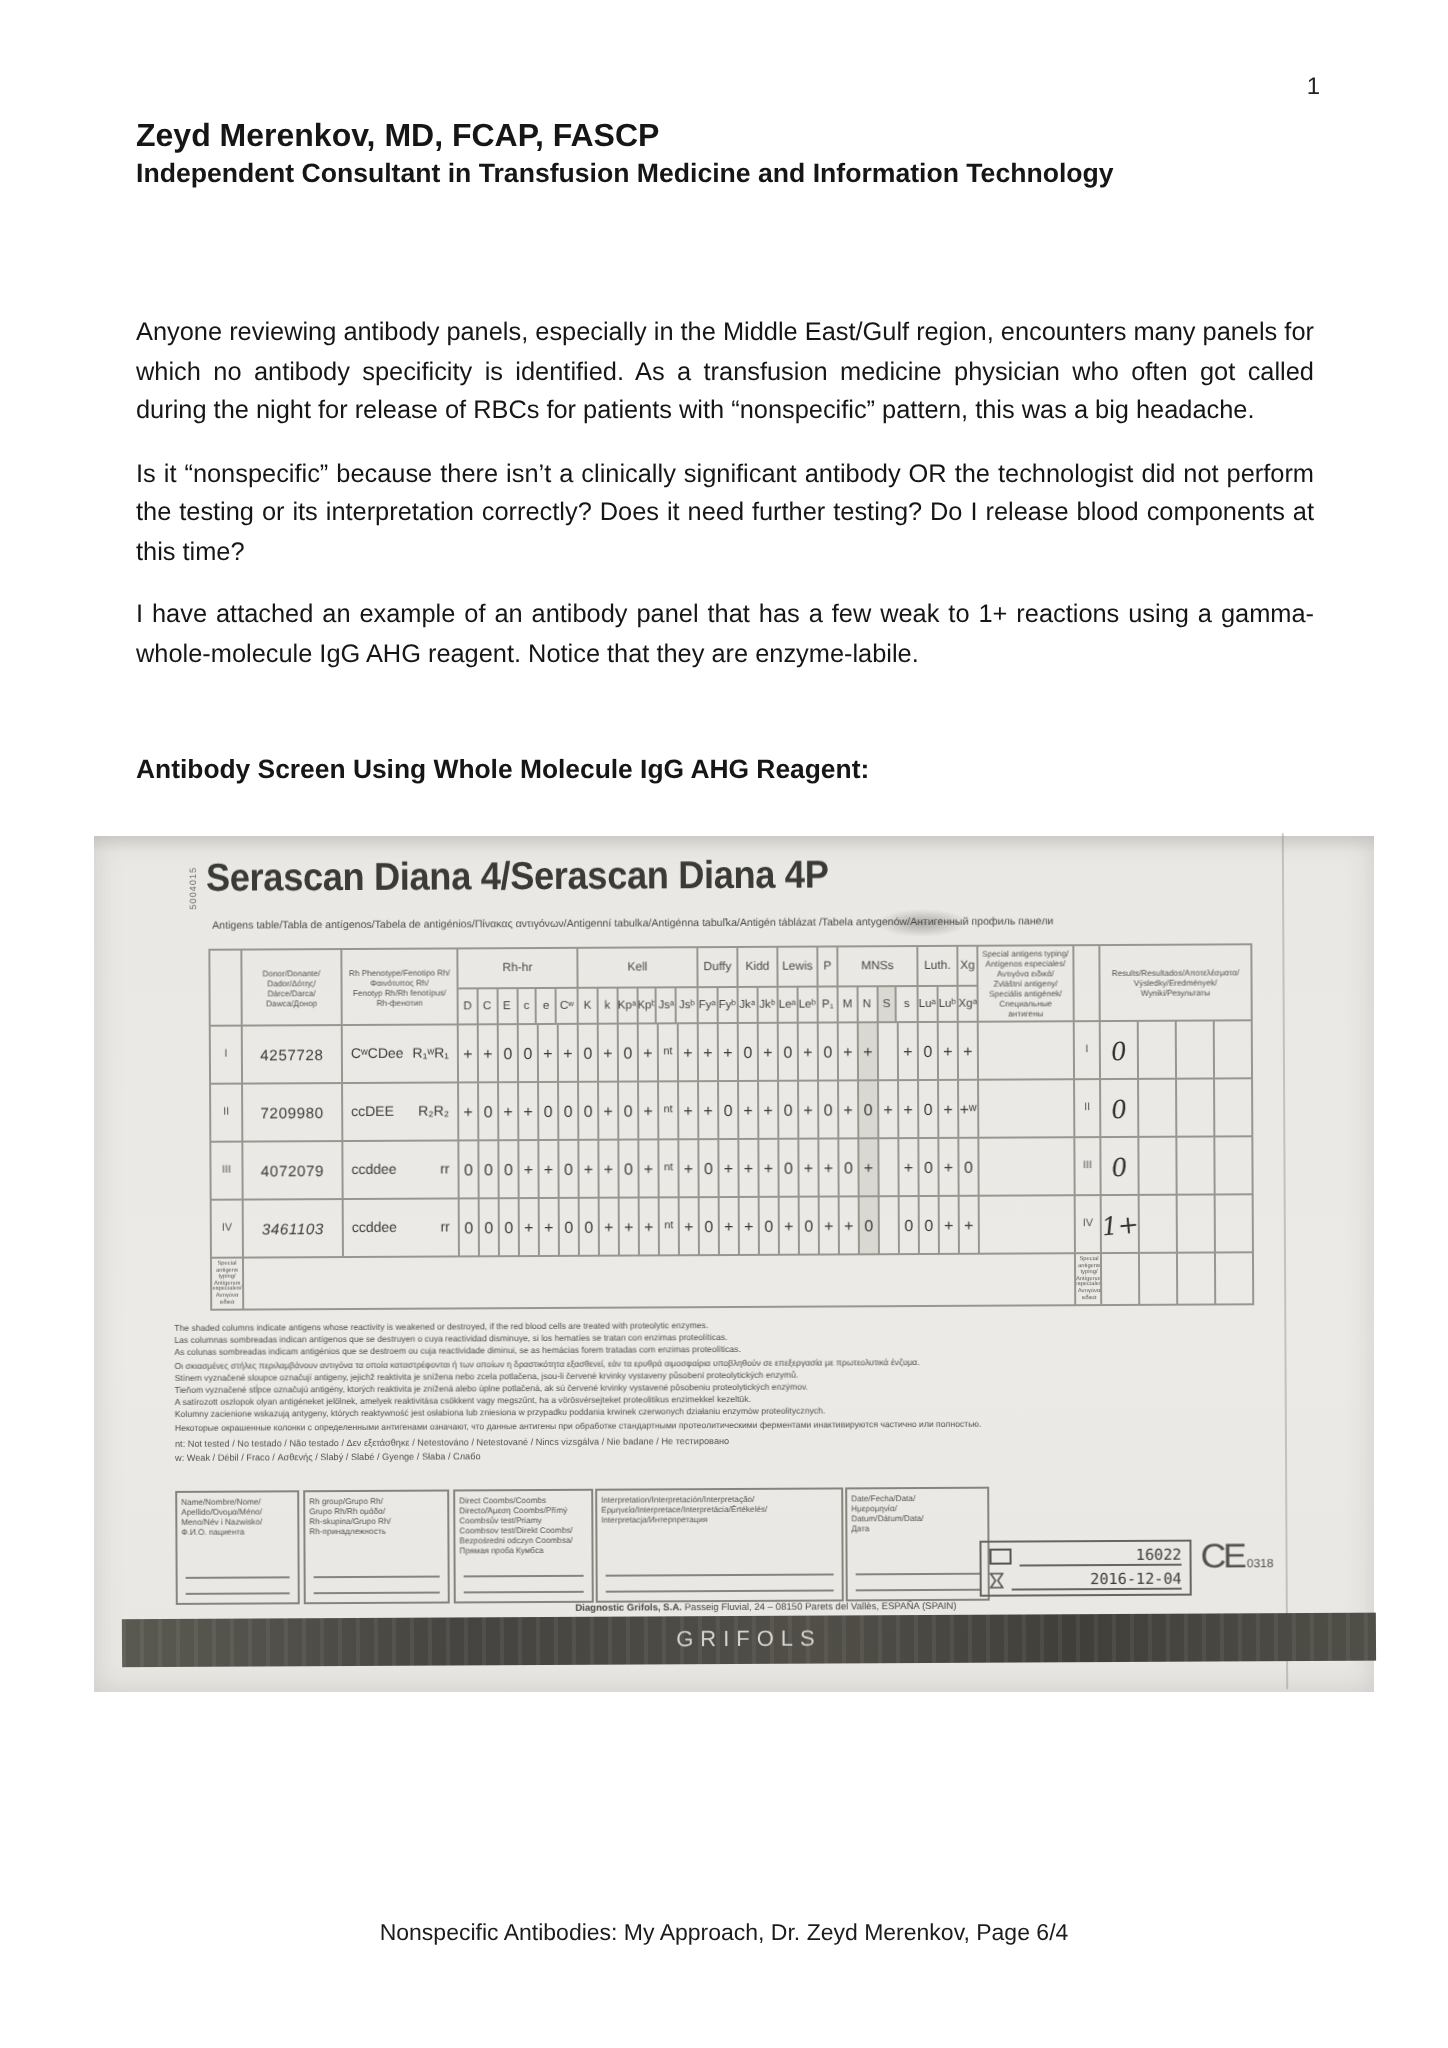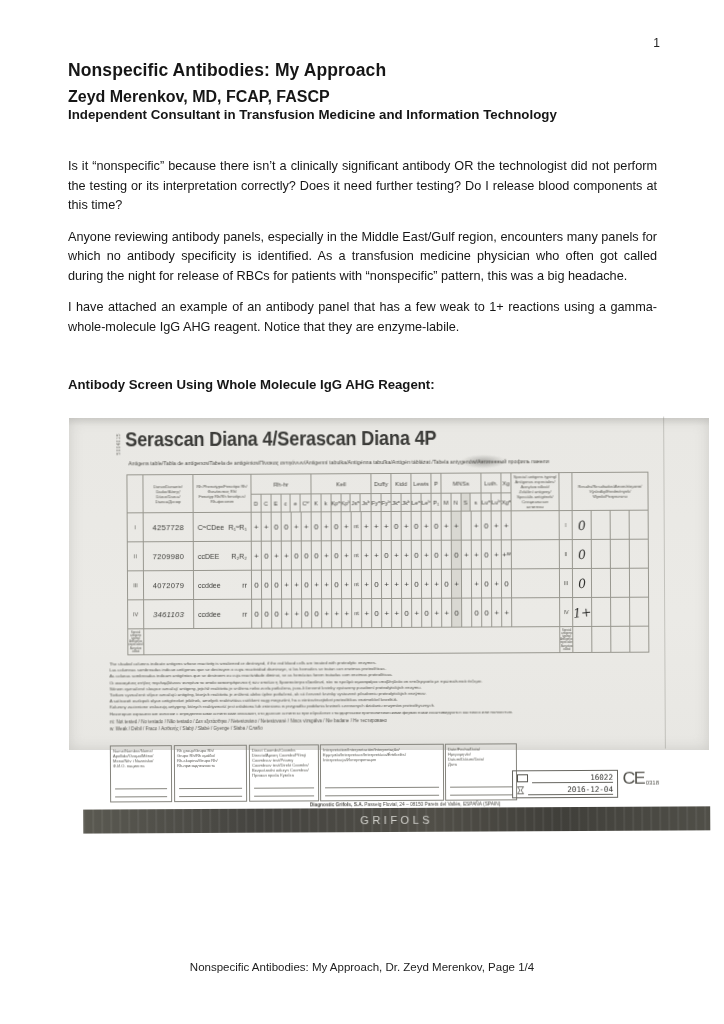--- a/index.html
+++ b/index.html
@@ -9,21 +9,21 @@
   .docheader{position:absolute;top:60px;left:68px;width:592px;}
   .doc-title{font-size:17.5px;font-weight:bold;margin:0 0 7px 0;letter-spacing:.1px;}
   .doc-author{font-size:16px;font-weight:bold;line-height:17.5px;}
   .doc-sub{font-size:13.3px;font-weight:bold;line-height:17.5px;}
   .paras{position:absolute;top:157px;left:68px;width:589px;font-size:12.7px;line-height:19.5px;text-align:justify;}
   .paras p{margin:0 0 12px 0;}
   .section-heading{position:absolute;top:377px;left:68px;font-size:13.2px;font-weight:bold;}
   .docfooter{position:absolute;top:961px;left:0;width:100%;text-align:center;font-size:11.5px;color:#1c1c1c;}
 
   
-  .scan{position:absolute;top:418px;left:69px;width:640px;height:332px;
+  .scan{position:absolute;top:418px;left:47px;width:640px;height:428px;
         background:linear-gradient(180deg,#d8d7d3 0,#e9e8e4 8px,#ebeae6 60%,#e8e7e3 100%);
         box-shadow:inset 0 0 14px rgba(120,120,115,.25);}
   .scan-inner{position:absolute;inset:0;transform:rotate(-.3deg);filter:blur(.25px);color:#3c3c39;}
   .scan-edge{position:absolute;top:0;bottom:0;right:44px;width:1px;background:rgba(120,119,112,.35);}
   .side-code{position:absolute;left:48px;top:14px;writing-mode:vertical-rl;transform:rotate(180deg);
              font-size:4.6px;color:#6f6e68;letter-spacing:.5px;}
   .scan-title{position:absolute;left:57px;top:9px;font-size:19.5px;font-weight:bold;color:#3a3a37;
               transform:scaleX(.93);transform-origin:left top;letter-spacing:-.2px;white-space:nowrap;}
   .scan-subtitle{position:absolute;left:60px;top:41px;width:540px;font-size:5.3px;color:#4c4b46;white-space:nowrap;}
   .smudge{position:absolute;left:392px;top:37px;width:46px;height:14px;border-radius:50%;
@@ -78,28 +78,27 @@
       display:flex;align-items:center;justify-content:center;}
   .brand-text{color:#d5d4cf;font-size:11px;letter-spacing:3.5px;}
 </style>
 </head>
 <body>
 
 <div class="page">
   <div class="pageno">1</div>
 
   <div class="docheader">
-    <div class="doc-title">Nonspecific Antibodies:  My Approach</div>
     <div class="doc-author">Zeyd Merenkov, MD, FCAP, FASCP</div>
     <div class="doc-sub">Independent Consultant in Transfusion Medicine and Information Technology</div>
   </div>
 
   <div class="paras">
+    <p>Anyone reviewing antibody panels, especially in the Middle East/Gulf region, encounters many panels for which no antibody specificity is identified.  As a transfusion medicine physician who often got called during the night for release of RBCs for patients with “nonspecific” pattern, this was a big headache.</p>
     <p>Is it “nonspecific” because there isn’t a clinically significant antibody OR the technologist did not perform the testing or its interpretation correctly?  Does it need further testing?  Do I release blood components at this time?</p>
-    <p>Anyone reviewing antibody panels, especially in the Middle East/Gulf region, encounters many panels for which no antibody specificity is identified.  As a transfusion medicine physician who often got called during the night for release of RBCs for patients with “nonspecific” pattern, this was a big headache.</p>
     <p>I have attached an example of an antibody panel that has a few weak to 1+ reactions using a gamma-whole-molecule IgG AHG reagent.  Notice that they are enzyme-labile.</p>
   </div>
 
   <div class="section-heading">Antibody Screen Using Whole Molecule IgG AHG Reagent:</div>
 
   <div class="scan">
     <div class="scan-inner">
       <div class="scan-edge"></div>
       <div class="side-code">5004015</div>
       <div class="scan-title">Serascan Diana 4/Serascan Diana 4P</div>
@@ -473,14 +472,14 @@
       <div class="scan-address">
         <b>Diagnostic Grifols, S.A.</b><span> Passeig Fluvial, 24 – 08150 Parets del Vallès, ESPAÑA (SPAIN)</span>
       </div>
 
       <div class="brand-band">
         <span class="brand-text">GRIFOLS</span>
       </div>
     </div>
   </div>
 
-  <div class="docfooter">Nonspecific Antibodies:  My Approach, Dr. Zeyd Merenkov, Page 1/4</div>
+  <div class="docfooter">Nonspecific Antibodies:  My Approach, Dr. Zeyd Merenkov, Page 6/4</div>
 </div>
 
 </body></html>

